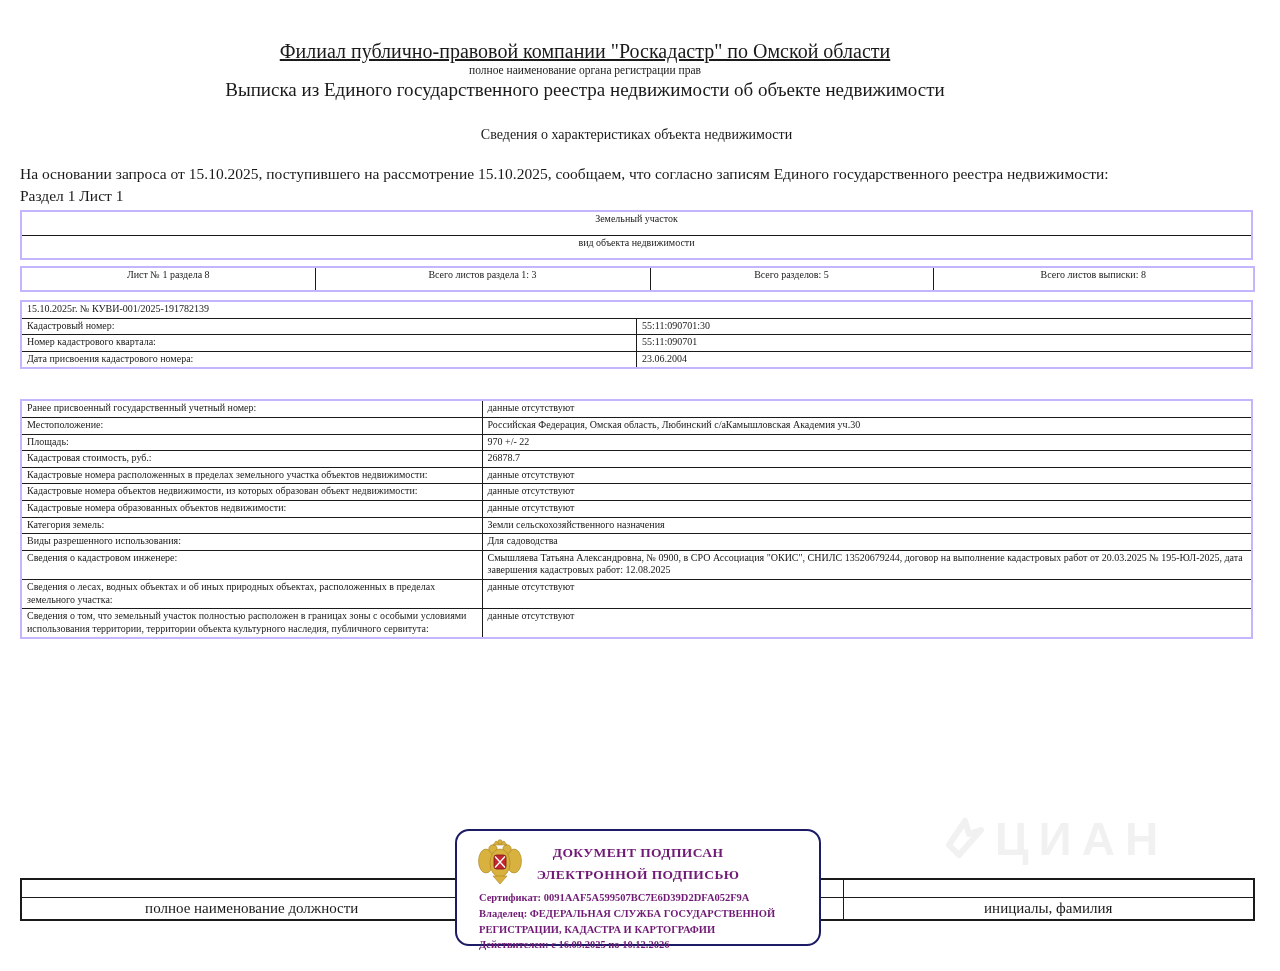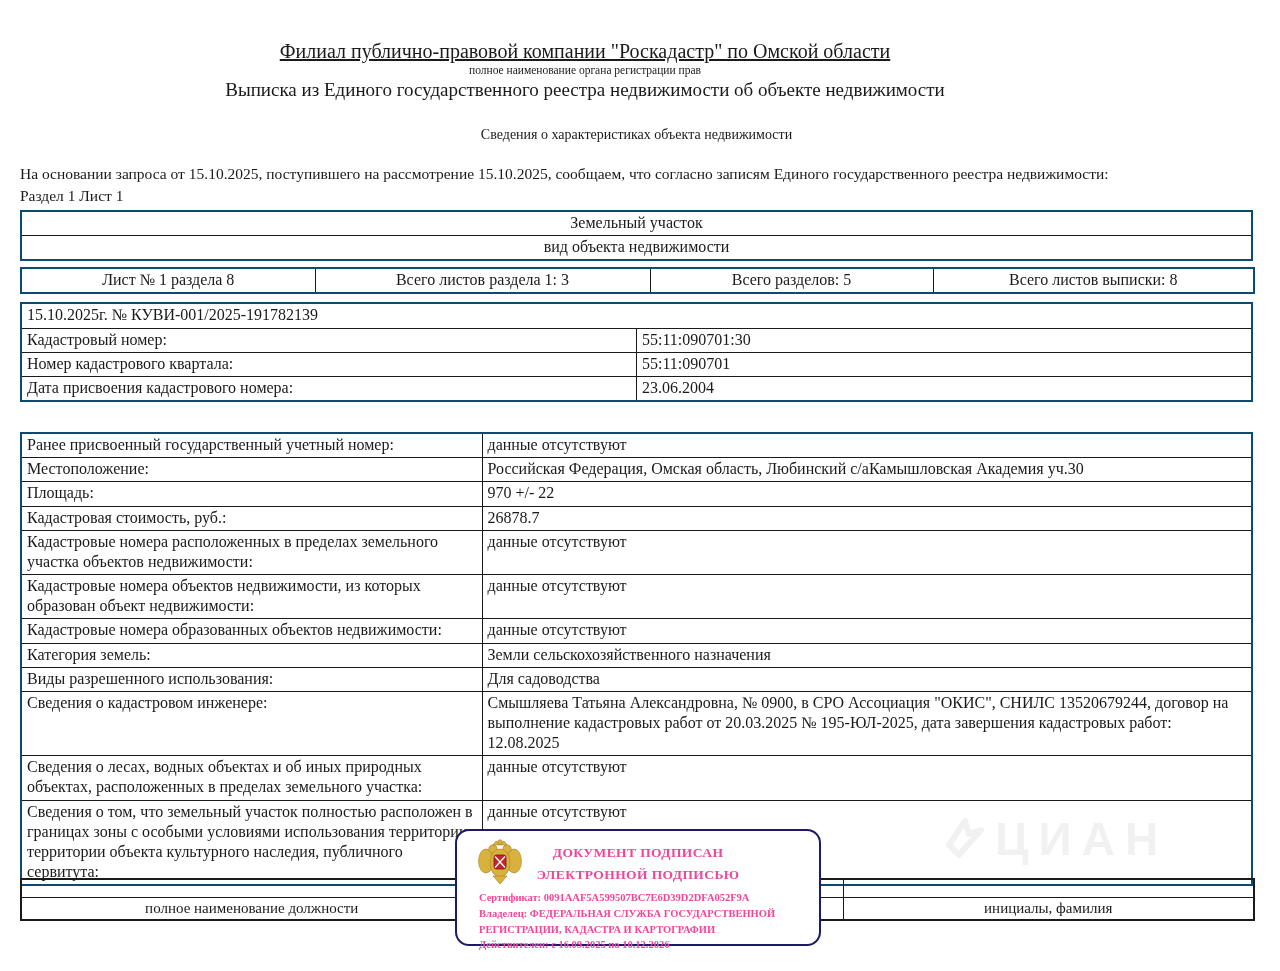--- a/index.html
+++ b/index.html
@@ -46,22 +46,22 @@
     width: 1233px;
     margin-left: 20px;
     font-size: 15.5px;
     margin-top: 4px;
   }
   
   table.tbl {
     width: 1233px;
     margin-left: 20px;
     border-collapse: collapse;
-    border: 2px solid #0c4a6e;
-    font-size: 16px;
+    border: 2px solid #c4b5fd;
+    font-size: 10px;
     table-layout: fixed;
   }
   table.tbl td {
     border: 1px solid #1a1a1a;
     padding: 1px 5px 2px 5px;
     vertical-align: top;
     line-height: 1.26;
   }
   .t-object { margin-top: 5px; }
   .t-object td { text-align: center; height: 24px; }
@@ -96,21 +96,21 @@
   .stamp {
     position: absolute;
     left: 455px;
     top: 829px;
     width: 366px;
     height: 117px;
     background: #ffffff;
     border: 2.5px solid #1c1c66;
     border-radius: 14px;
     z-index: 2;
-    color: #ec4899;
+    color: #701a75;
   }
   .stamp-emblem {
     position: absolute;
     left: 20px;
     top: 7px;
   }
   .stamp-title {
     text-align: center;
     margin-top: 11px;
     font-size: 13.5px;

